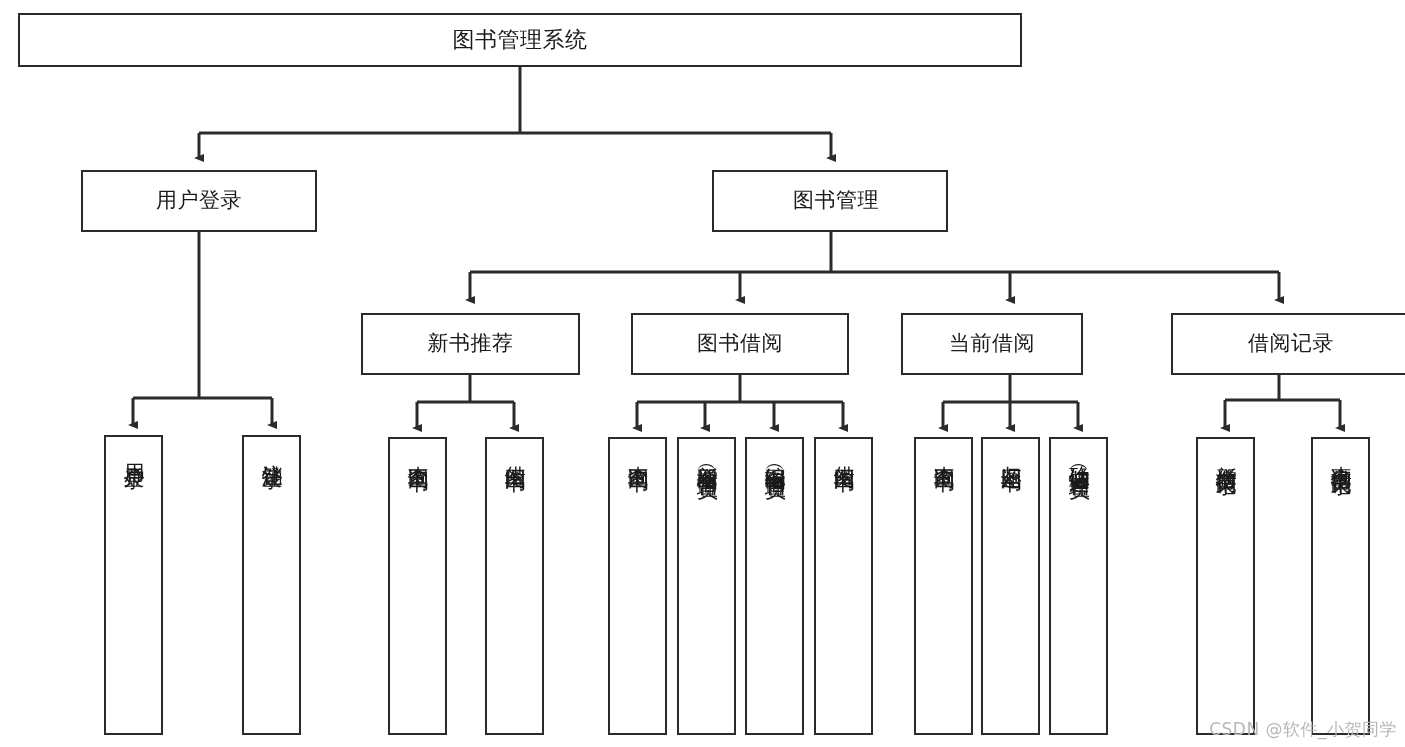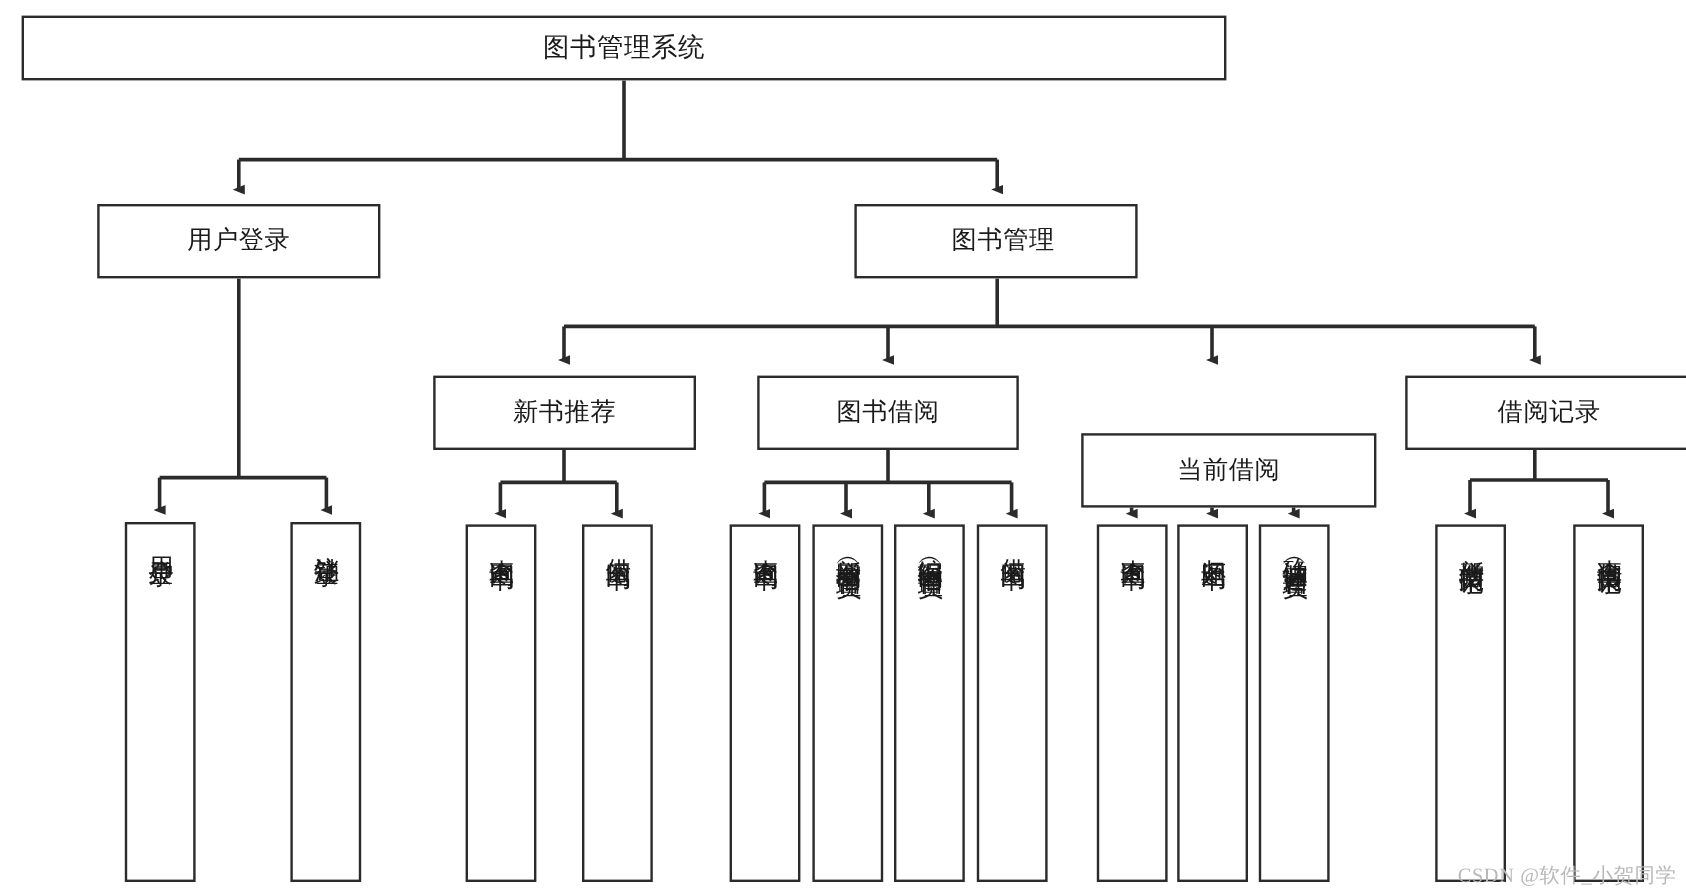--- a/index.html
+++ b/index.html
@@ -10,21 +10,20 @@
   }
   body {
     font-family: "DejaVu Sans", "Liberation Sans", sans-serif;
   }
   #diagram-root {
     position: relative;
     width: 1405px;
     height: 747px;
     background: #ffffff;
     overflow: hidden;
-    font-family: Liberation Serif, serif;
   }
   #diagram-svg {
     position: absolute;
     left: 0;
     top: 0;
     width: 1405px;
     height: 747px;
   }
   .node {
     position: absolute;
@@ -135,21 +134,21 @@
   <div class="node horiz" style="left:712px; top:170px; width:236px; height:62px;padding-left:12px;">
     <span class="node-label">图书管理</span>
   </div>
 
   <div class="node horiz" style="left:631px; top:313px; width:218px; height:62px;">
     <span class="node-label">图书借阅</span>
   </div>
   <div class="node horiz" style="left:361px; top:313px; width:219px; height:62px;">
     <span class="node-label">新书推荐</span>
   </div>
-  <div class="node horiz" style="left:901px; top:313px; width:246px; height:62px;margin-top:48px;">
+  <div class="node horiz" style="left:901px; top:313px; width:182px; height:62px;">
     <span class="node-label">当前借阅</span>
   </div>
   <div class="node horiz" style="left:1171px; top:313px; width:240px; height:62px;">
     <span class="node-label">借阅记录</span>
   </div>
 
   <div class="node vert" style="left:104px; top:435px; width:59px; height:300px;">
     <span class="node-label">用户登录</span>
   </div>
   <div class="node vert" style="left:242px; top:435px; width:59px; height:300px;">

